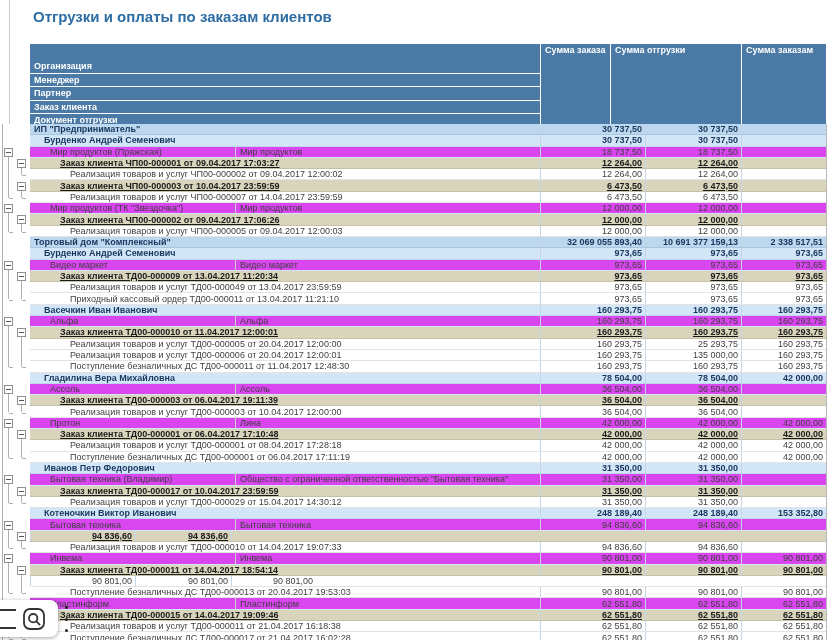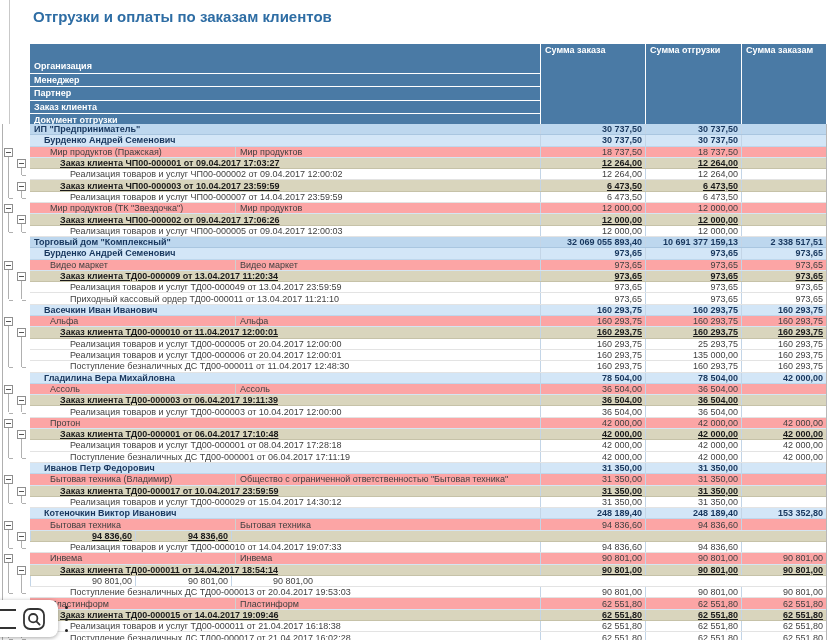--- a/index.html
+++ b/index.html
@@ -18,40 +18,40 @@
   .hlabels{position:absolute;left:0;top:16px;width:510px;height:80px;display:flex;flex-direction:column;}
   .hrow{flex:1;display:flex;align-items:center;border-bottom:1px solid #fff;box-sizing:border-box;
         color:#fff;font-size:9px;font-weight:bold;}
   .hrow:last-child{border-bottom:none;padding-left:16px;}
   .hrow .ht{padding-left:4px;}
   .hrow .ht2{padding-left:4px;border-left:1px solid #fff;align-self:stretch;display:flex;align-items:center;flex:1;}
   .hrow .ht1{width:205px;box-sizing:border-box;}
   .hsum{position:absolute;top:0;height:80px;box-sizing:border-box;border-left:1px solid #fff;
         color:#fff;font-size:9px;font-weight:bold;padding:1px 0 0 4px;}
   .hsum.s0{left:510px;width:105px;}
-  .hsum.s1{left:615px;width:96px;}
+  .hsum.s1{left:580px;width:96px;}
   .hsum.s2{left:711px;width:85px;}
 
   
   .tbody{position:absolute;left:30px;top:124px;width:796px;height:516px;overflow:hidden;
          border-right:1px solid #b7b7b7;box-sizing:content-box;}
   .row{display:flex;height:11.3px;box-sizing:border-box;border-bottom:1px solid #e3e3e3;
        font-size:9px;color:#3f3f3f;align-items:stretch;}
   .c-desc{width:510px;display:flex;align-items:center;overflow:hidden;white-space:nowrap;box-sizing:border-box;}
   .c-num{box-sizing:border-box;border-left:1px solid #c3d5e7;display:flex;align-items:center;
          justify-content:flex-end;padding-right:3px;overflow:hidden;white-space:nowrap;}
   .n0{width:105px;}.n1{width:96px;}.n2{width:85px;}
   .lbl{white-space:nowrap;}
   .sub{display:flex;align-items:center;height:100%;box-sizing:border-box;white-space:nowrap;overflow:hidden;}
   .p1{width:205px;padding-left:20px;}
   .p2{flex:1;border-left:1px solid #cfcfcf;padding-left:4px;}
 
   .t-org{background:#bdd7ee;color:#17365d;font-weight:bold;border-bottom-color:#a9c6e0;}
   .t-mgr{background:#d3e6f7;color:#17365d;font-weight:bold;border-bottom-color:#bed7ec;}
-  .t-partner{background:#fca5a5;border-bottom-color:#d5e5f2;}
+  .t-partner{background:#d946ef;border-bottom-color:#d5e5f2;}
   .t-order{background:#d9d5bd;color:#1a1a1a;font-weight:bold;border-bottom-color:#c6c2a8;}
   .t-order .lbl,.t-order .c-num{text-decoration:underline;}
   .t-doc{background:#fff;}
   .t-org .lbl{padding-left:4px;}
   .t-mgr .lbl{padding-left:14px;text-align:center;}
   .t-order .lbl{padding-left:30px;}
   .t-doc .lbl{padding-left:40px;}
 
   
   .treemargin{position:absolute;left:0;top:124px;width:30px;height:516px;overflow:hidden;}
@@ -312,20 +312,21 @@
         <div class="c-desc">
           <span class="lbl">Реализация товаров и услуг ТД00-000003 от 10.04.2017 12:00:00</span>
         </div>
         <div class="c-num n0">36 504,00</div>
         <div class="c-num n1">36 504,00</div>
         <div class="c-num n2"></div>
       </div>
       <div class="row t-partner">
         <div class="c-desc">
           <span class="sub p1">Протон</span>
+          <span class="sub p2">Лина</span>
         </div>
         <div class="c-num n0">42 000,00</div>
         <div class="c-num n1">42 000,00</div>
         <div class="c-num n2">42 000,00</div>
       </div>
       <div class="row t-order">
         <div class="c-desc">
           <span class="lbl">Заказ клиента ТД00-000001 от 06.04.2017 17:10:48</span>
         </div>
         <div class="c-num n0">42 000,00</div>

